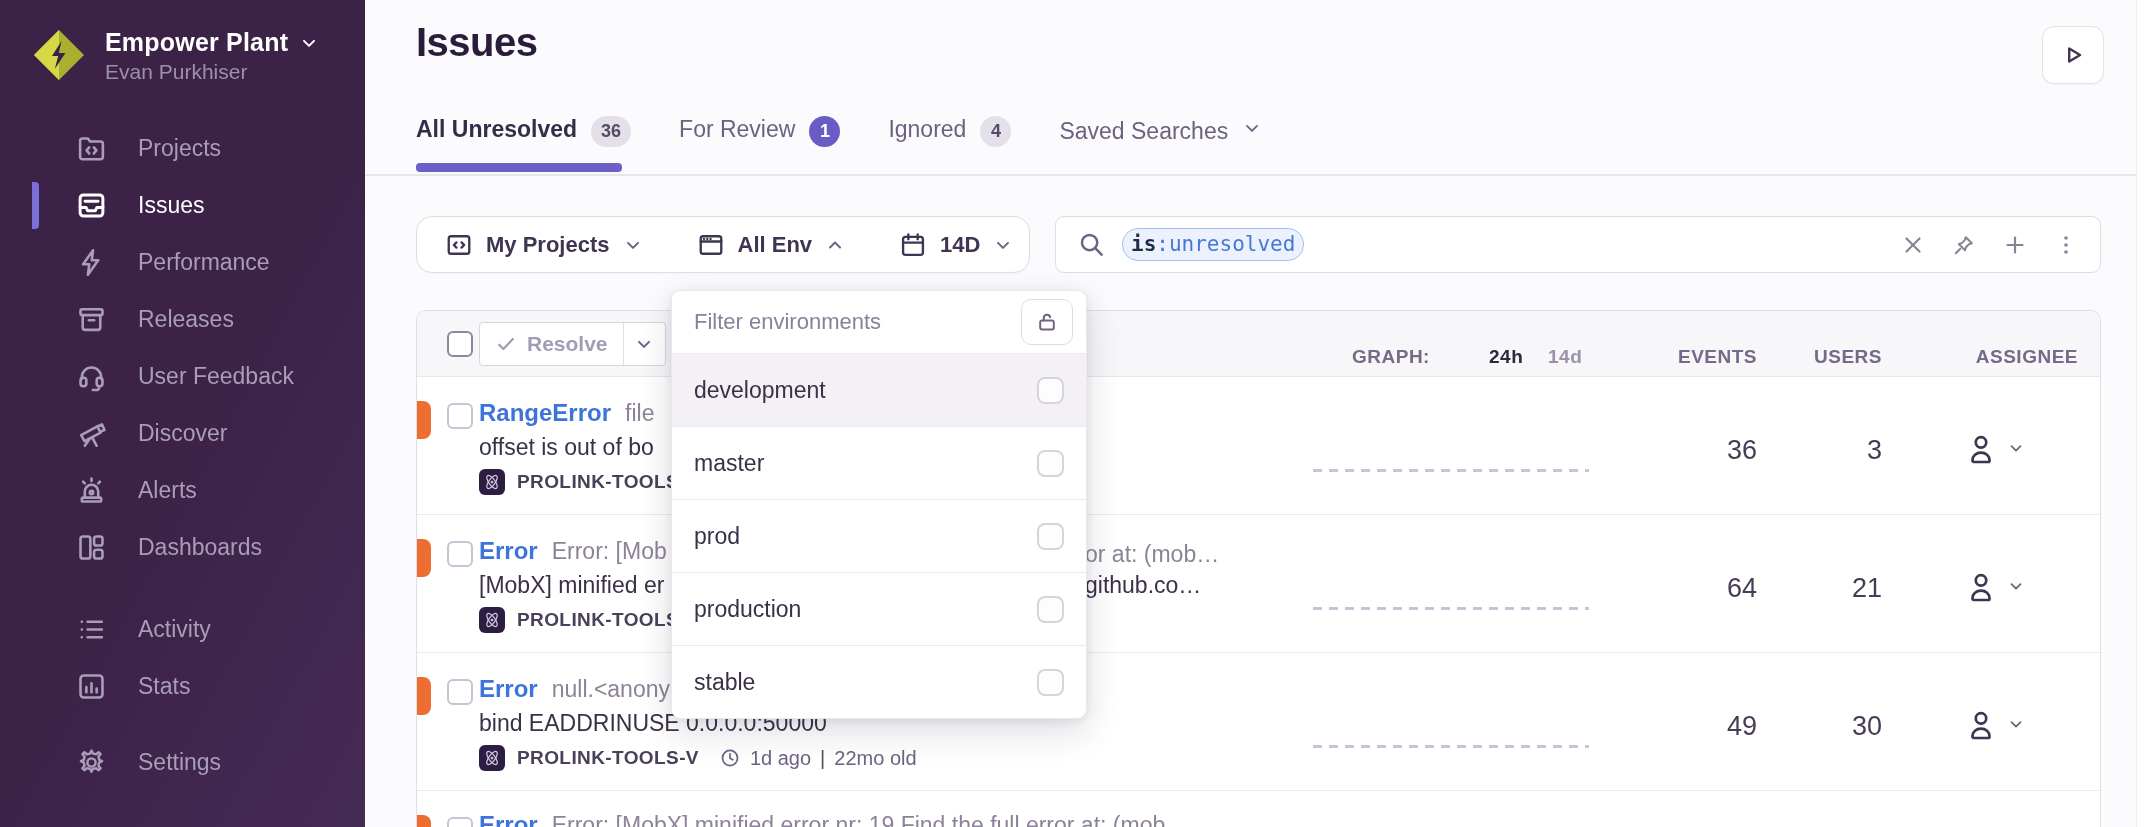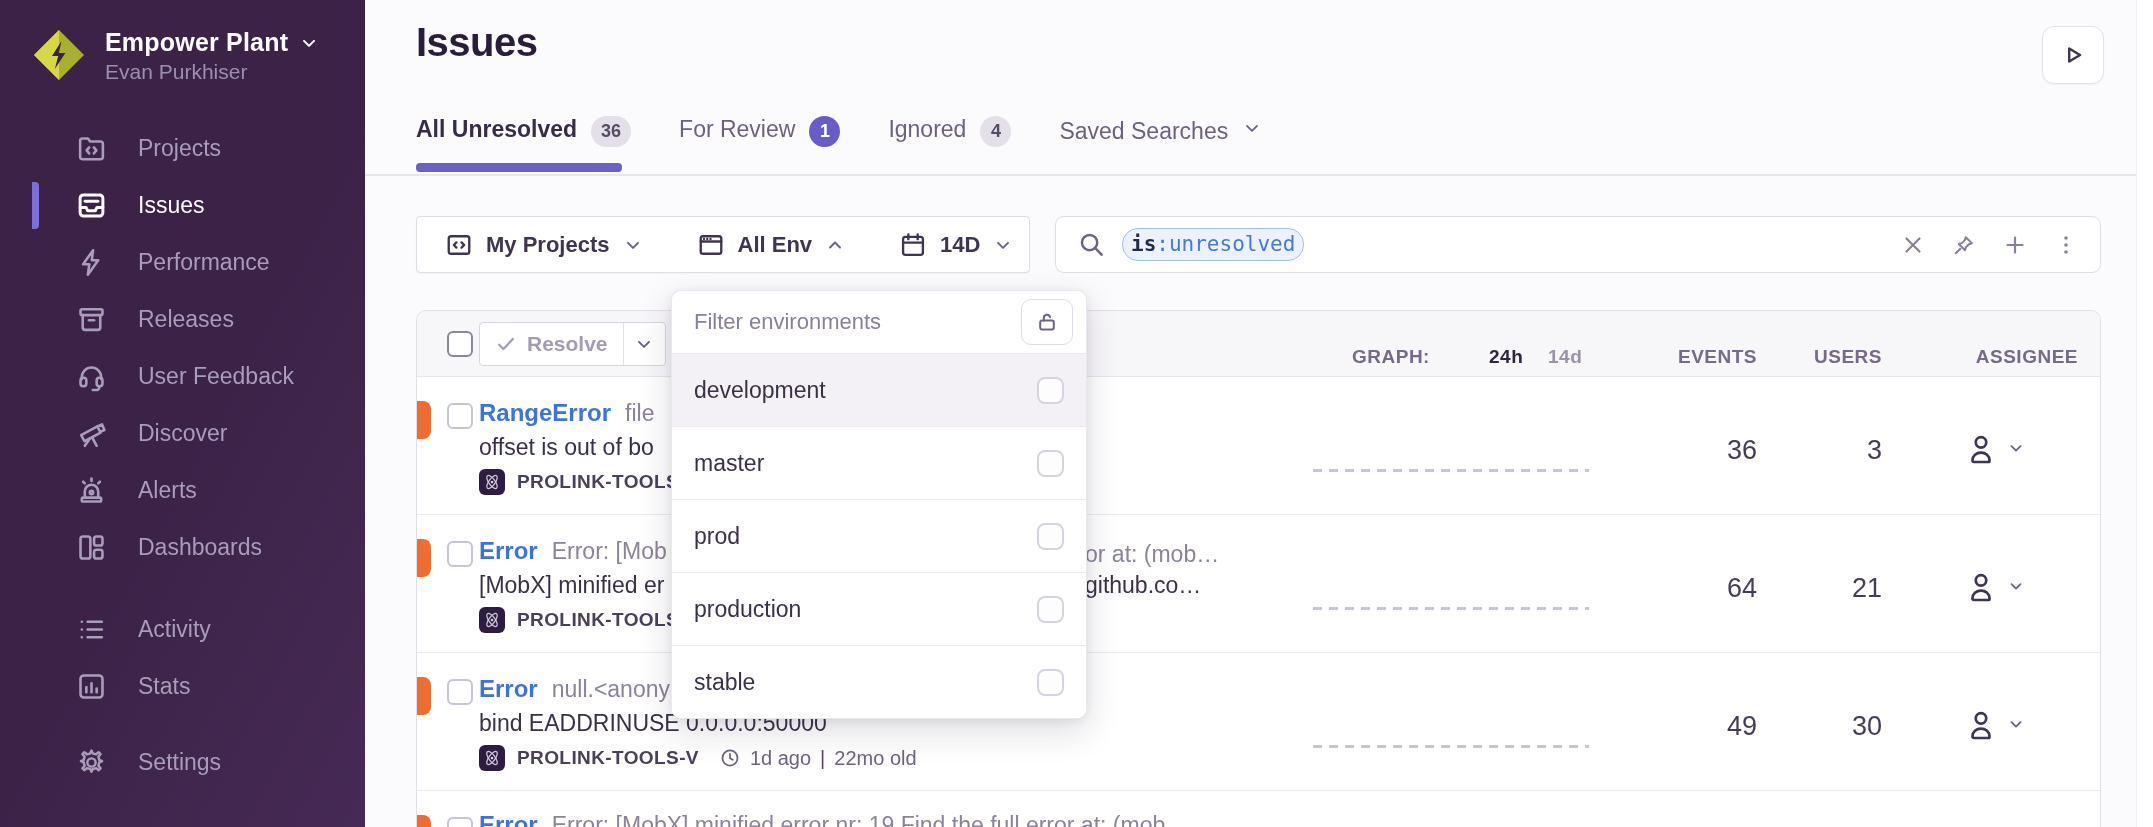--- a/index.html
+++ b/index.html
@@ -30,21 +30,21 @@
 
   .tabs { position:absolute; left:51px; top:116px; display:flex; gap:48px; align-items:center; font-size:23px; color:#6e6180; }
   .tab { display:flex; align-items:flex-start; gap:14px; font-weight:500; cursor:pointer; white-space:nowrap; }
   .tab.active { color:#362c49; font-weight:700; }
   .badge { height:31px; min-width:31px; padding:0 10px; border-radius:16px; background:#e4e0e9; color:#564b64; font-size:18px; font-weight:700; display:flex; align-items:center; justify-content:center; }
   .badge.review { background:#6a5cc5; color:#fff; padding:0; width:31px; }
   .tab-underline { position:absolute; left:51px; top:163px; width:206px; height:9px; border-radius:4px; background:#6c5fc7; }
   .header-divider { position:absolute; left:0; top:174px; width:100%; height:2px; background:#e8e5ec; }
 
   .filter-bar { position:absolute; left:51px; top:216px; width:614px; height:57px; background:#fff; border:1.5px solid #e0dce6;
-    border-radius:4px; display:flex; align-items:center; justify-content:space-between; box-shadow:0 1px 2px rgba(50,40,60,.03);
+    border-radius:16px; display:flex; align-items:center; justify-content:space-between; box-shadow:0 1px 2px rgba(50,40,60,.03);
     font-size:22px; font-weight:700; color:#3f3451; padding:0 6px;gap:10px; }
   .fseg { display:flex; align-items:center; gap:13px; padding:0 22px; height:100%; cursor:pointer; white-space:nowrap; }
   .fseg .ic { width:28px; height:28px; color:#3f3451; }
   .chev { width:20px; height:20px; color:#6f6383; }
 
   .search-bar { position:absolute; left:690px; top:216px; width:1046px; height:57px; background:#fff; border:1.5px solid #e0dce6;
     border-radius:9px; display:flex; align-items:center; padding:0 22px; gap:17px; cursor:text; }
   .search-ic { width:27px; height:27px; color:#6f6383; flex:none; }
   .search-token { font-family:"DejaVu Sans Mono","Liberation Mono",monospace; font-size:21px; background:#ebf2fd;
     border:1.5px solid #a3bfef; border-radius:16px; padding:3px 8px 4px; white-space:nowrap; cursor:pointer; }

